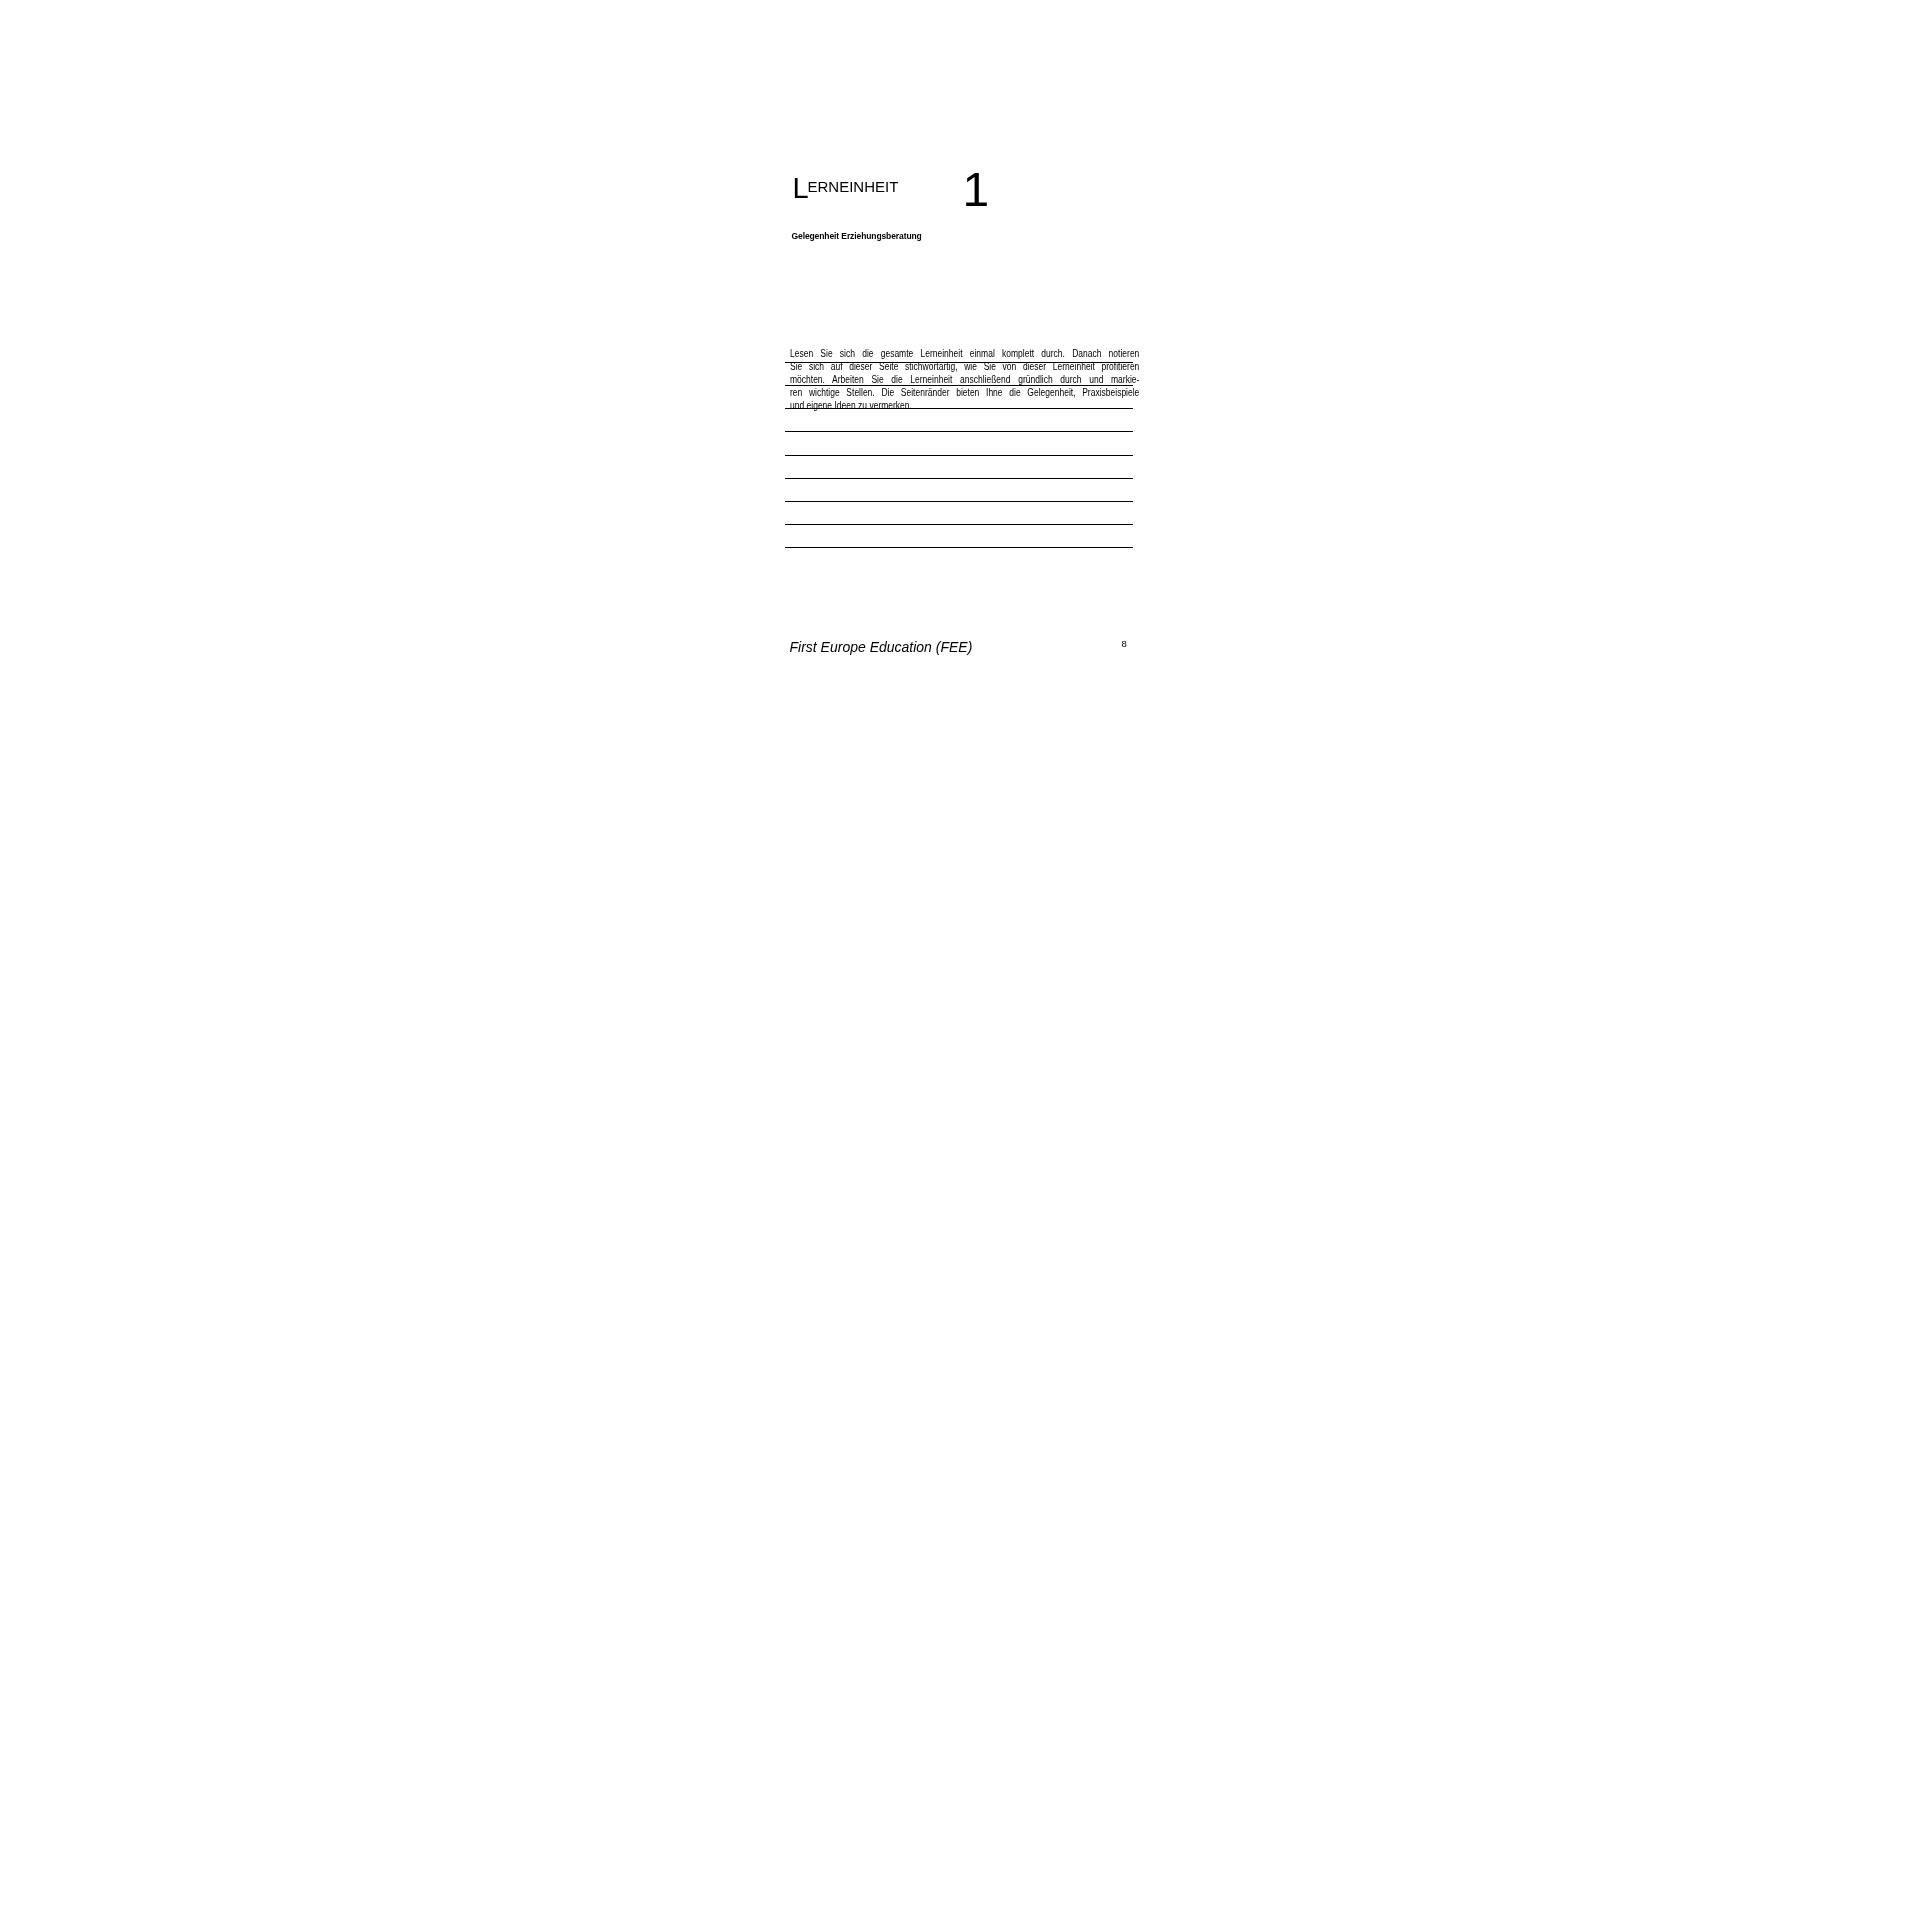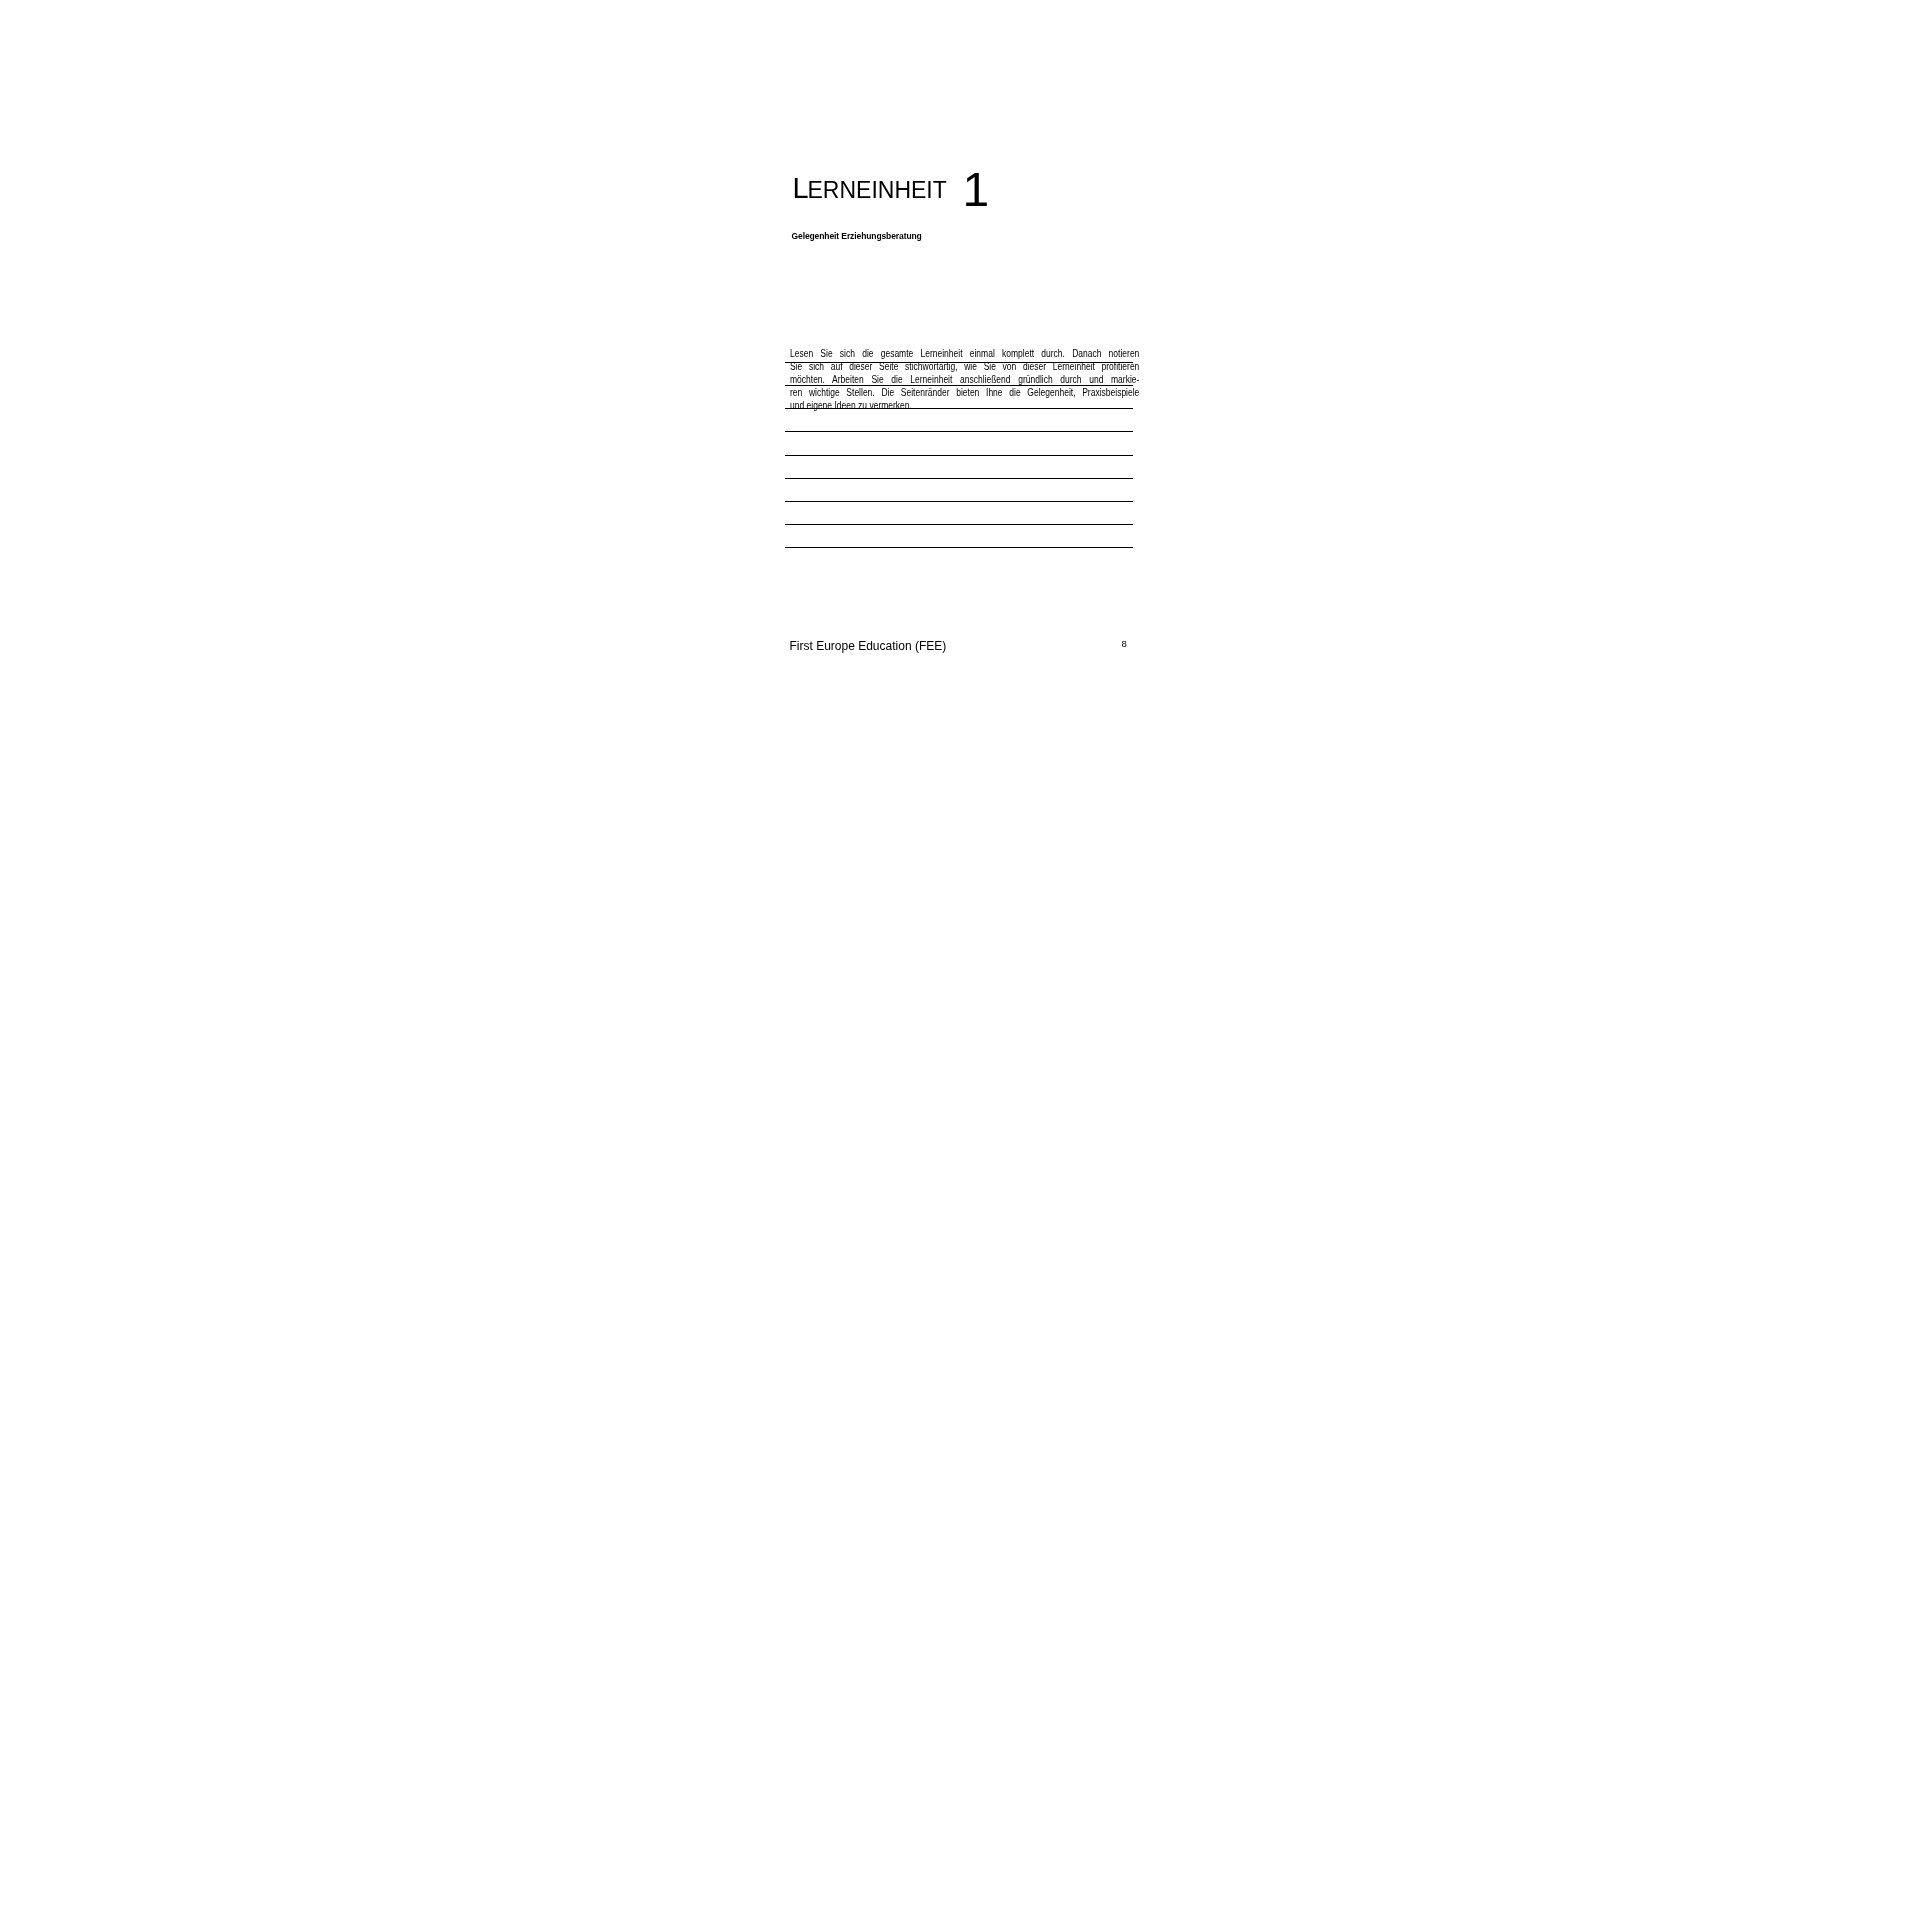--- a/index.html
+++ b/index.html
@@ -23,21 +23,21 @@
     overflow:hidden;
   }
   .page *{position:absolute;color:var(--text);}
   .unit-title{display:contents;font-weight:400;}
   .t-initial{
     left:77px; top:174px;
     font-size:29px; line-height:1; letter-spacing:0;
   }
   .t-rest{
     left:92px; top:179px;
-    font-size:23px; line-height:1; letter-spacing:0;
+    font-size:15px; line-height:1; letter-spacing:0;
   }
   .t-number{
     left:247px; top:166px;
     font-size:48px; line-height:1;
   }
   .subtitle{
     left:76px; top:232px;
     font-size:8.5px; line-height:1;
     font-weight:700; letter-spacing:-0.1px;
   }
@@ -63,21 +63,21 @@
     left:69px; top:362px;
     width:348px; height:188px;
   }
   .notes .rule{
     left:0;
     width:348px; height:1.3px;
     background:var(--rule);
   }
   .footer-org{
     left:74px; top:640px;
-    font-size:12px; line-height:1;
+    font-size:14px; line-height:1;font-style:italic;
   }
   .page-number{
     left:406px; top:639px;
     font-size:9.6px; line-height:1;
   }
 </style>
 </head>
 <body>
 
 <div class="page">

